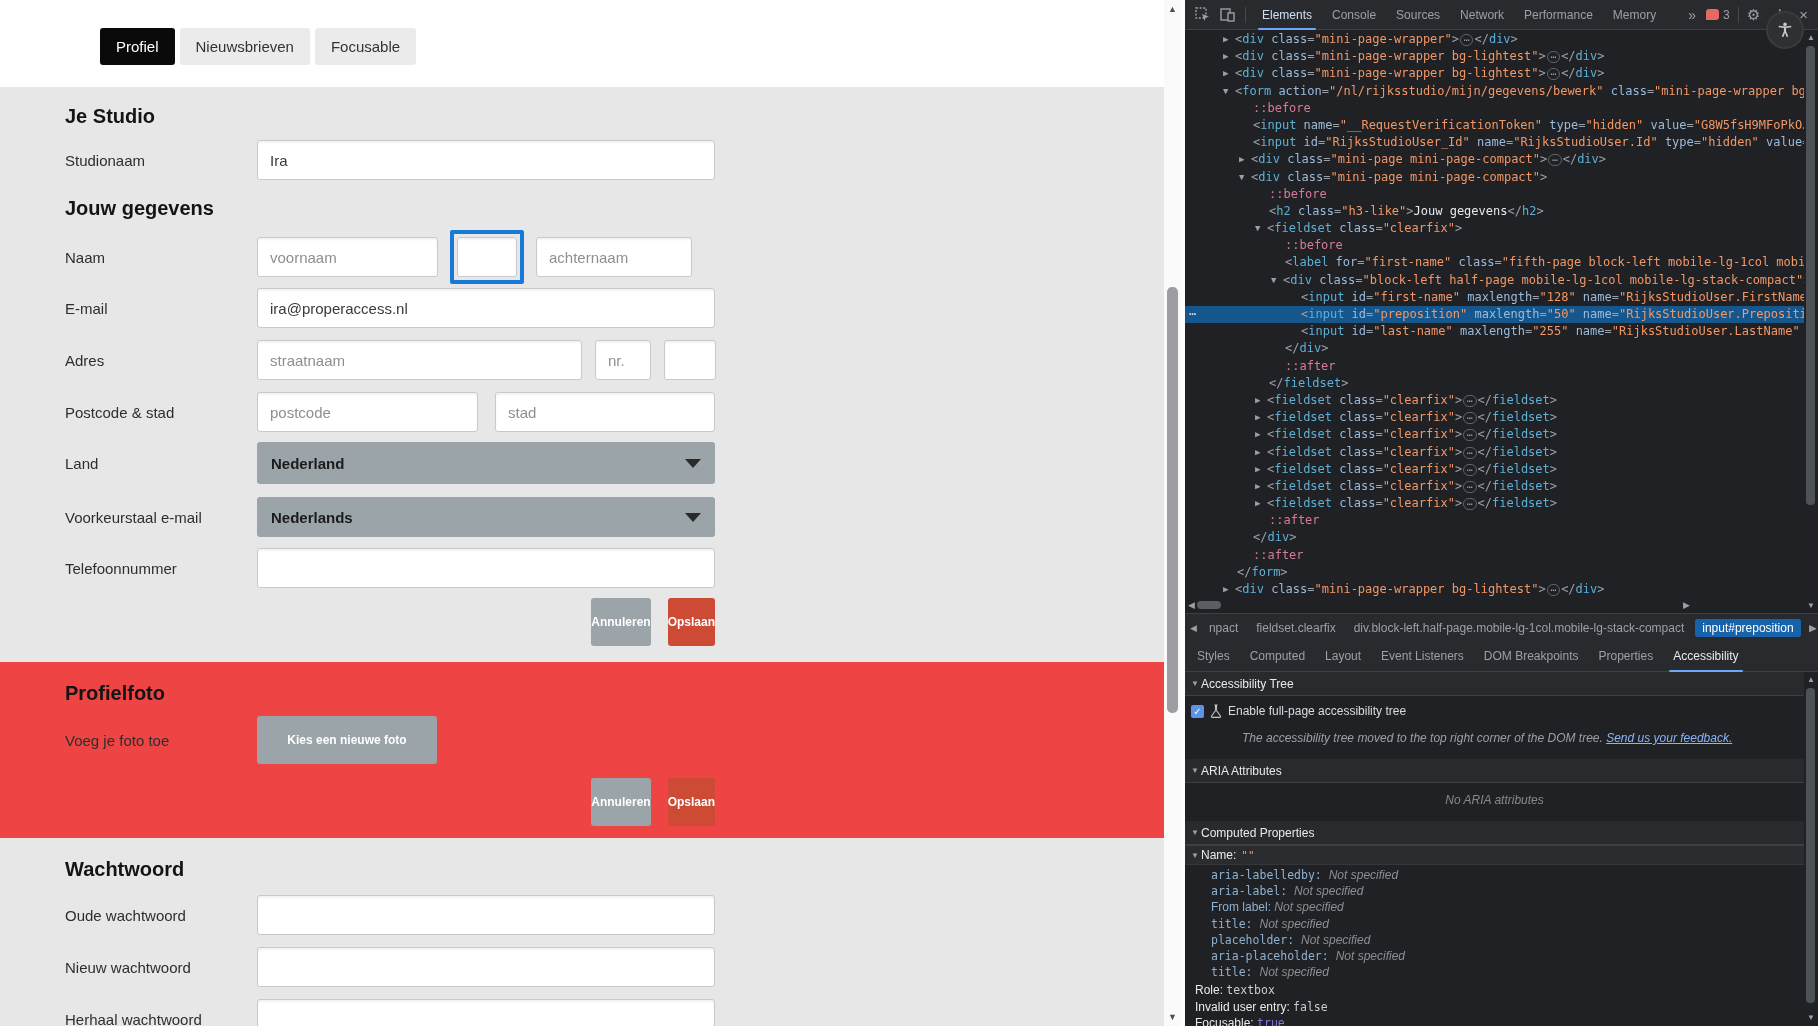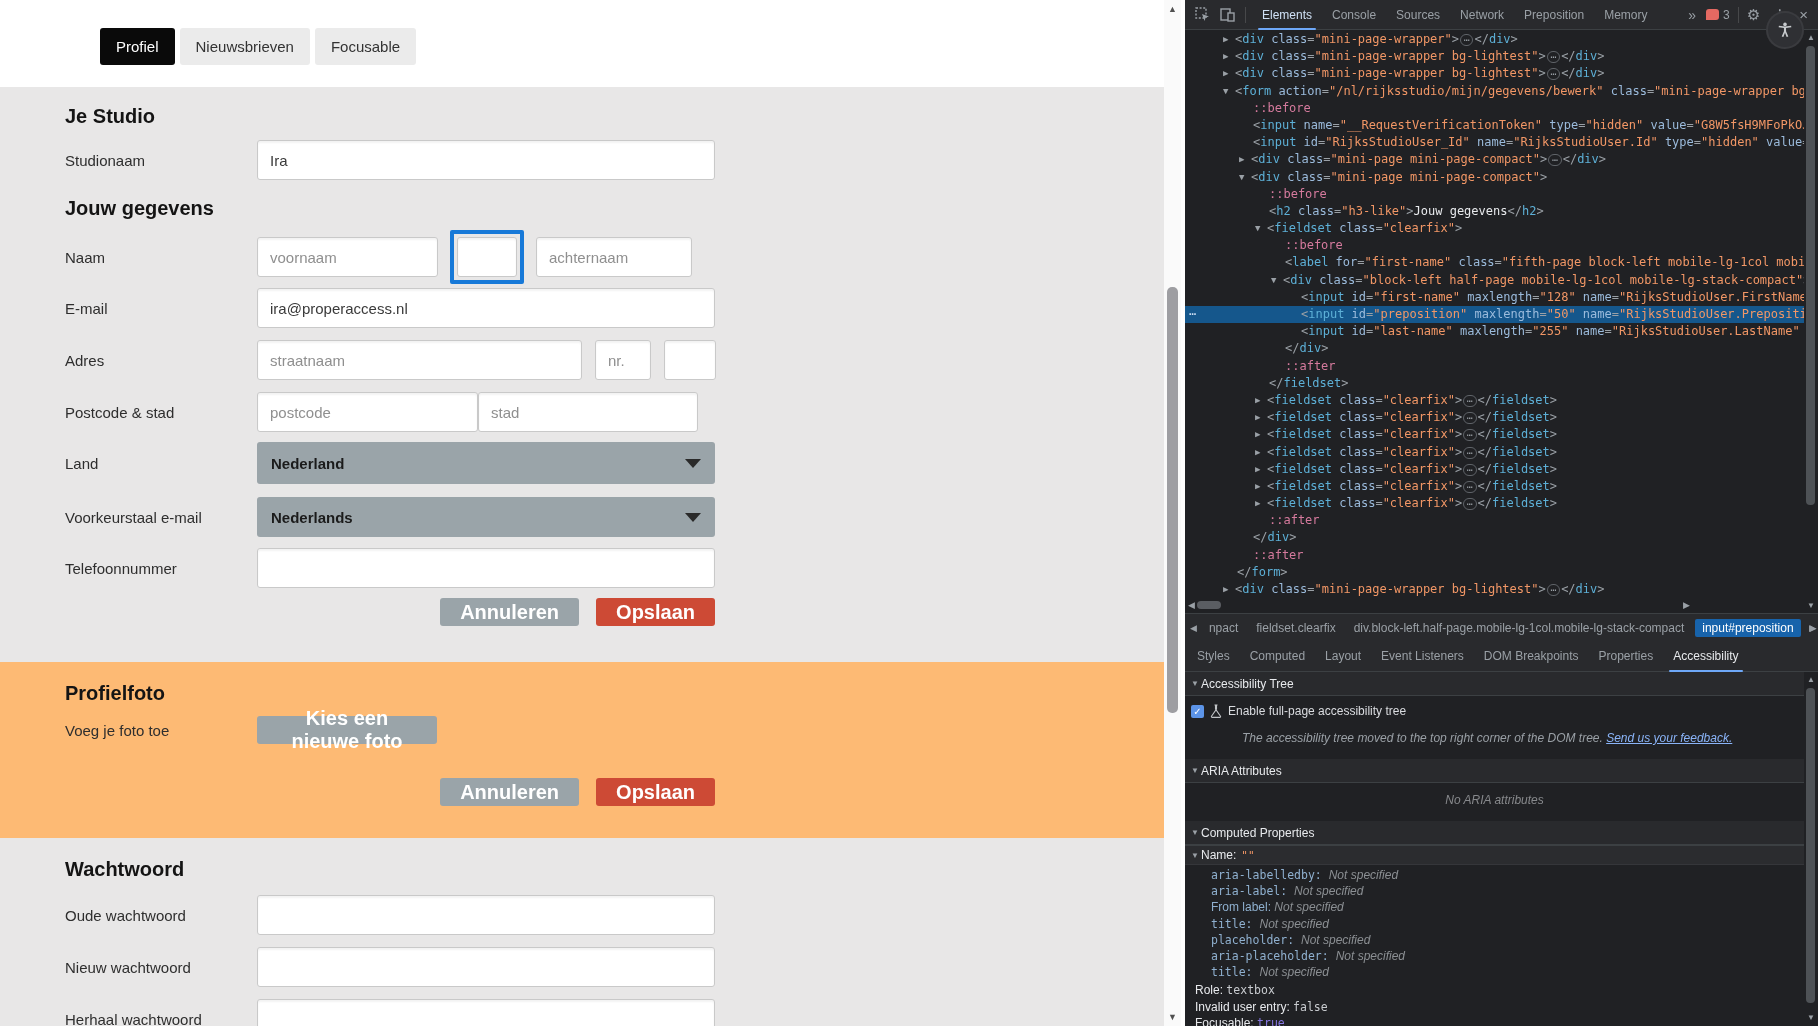--- a/index.html
+++ b/index.html
@@ -10,41 +10,41 @@
   
   .page { position:absolute; left:0; top:0; width:1164px; height:1026px; background:#fff; }
   .ptabs { position:absolute; left:65px; top:28px; display:flex; gap:5px;margin-left:35px; }
   .ptab { height:37px; display:flex; align-items:center; padding:0 16px; font-size:15px;
     color:#333; background:#ebebeb; border-radius:3px; cursor:pointer; }
   .ptab.active { background:#0a0a0a; color:#fff; }
 
   .sect { position:absolute; left:0; width:1164px; }
   .sect.gray { background:#e8e7e7; }
   .sect1 { top:87px; height:575px; }
-  .sect2 { top:662px; height:176px; background:#fdba74; }
+  .sect2 { top:662px; height:176px; background:#ef4444; }
   .sect3 { top:838px; height:188px; overflow:hidden; }
 
   .shead { position:absolute; left:65px; font-size:20px; font-weight:bold; color:#141414; }
   .frow { position:absolute; left:65px; width:650px; display:flex; align-items:center; }
   .flabel { width:192px; flex:none; font-size:15px; color:#2e2e2e; }
   .fctrl { flex:1; display:flex; align-items:center; }
   .tinput { height:40px; border:1px solid #c9c9c9; border-radius:3px; background:#fff;
     padding:0 12px; font-size:15px; color:#3a3a3a; font-family:"Liberation Sans",sans-serif;
     box-shadow:inset 0 2px 2px rgba(0,0,0,0.05); outline:none; width:100%; }
   .tinput::placeholder { color:#8f8f8f; }
   .w-full { width:458px; }
   .sel-wrap { border:4px solid #1779d8; border-radius:2px; padding:3px; background:#e8e7e7; }
   .dropdown { position:relative; width:458px; height:42px; background:#9aa4a9; border-radius:3px;
     display:flex; align-items:center; padding:0 14px; font-size:15px; font-weight:bold;
     color:#1b1b1b; cursor:pointer; }
   .caret { position:absolute; right:14px; top:17px; width:0; height:0;
     border-left:8px solid transparent; border-right:8px solid transparent; border-top:9px solid #2a2a2a; }
   .btnrow { position:absolute; left:65px; width:650px; display:flex; justify-content:flex-end; gap:17px; }
-  .btn { height:28px; display:flex; align-items:center; padding:0 20px; border-radius:3px;
-    font-size:20px; font-weight:bold; color:#fff; cursor:pointer; border:none; }
+  .btn { height:48px; display:flex; align-items:center; padding:0 0; border-radius:3px;
+    font-size:12px; font-weight:bold; color:#fff; cursor:pointer; border:none; }
   .btn.gray { background:#9aa4a9; }
   .btn.red { background:#cd4a35; }
 
   
   .pscroll { position:absolute; left:1164px; top:0; width:17px; height:1026px; background:#fafafa; }
   .pscroll .arr { position:absolute; left:0; width:17px; text-align:center; font-size:9px; color:#505050; }
   .pscroll .thumb { position:absolute; left:3px; width:11px; border-radius:5px; background:#9e9ea2; }
 
   
   .dt { position:absolute; left:1185px; top:0; width:633px; height:1026px; background:#202124;
@@ -179,21 +179,21 @@
         <label class="flabel">Adres</label>
         <div class="fctrl" style="gap:13px">
           <input class="tinput" style="width: 325px;" placeholder="straatnaam">
           <input class="tinput" style="width: 56px;" placeholder="nr.">
           <input class="tinput" style="width: 52px;">
         </div>
       </div>
 
       <div class="frow" style="top:305px">
         <label class="flabel">Postcode &amp; stad</label>
-        <div class="fctrl" style="">
+        <div class="fctrl" style="gap:17px">
           <input class="tinput" style="width: 221px;" placeholder="postcode">
           <input class="tinput" style="width: 220px;" placeholder="stad">
         </div>
       </div>
 
       <div class="frow" style="top:355px">
         <label class="flabel">Land</label>
         <div class="fctrl">
           <div class="dropdown">
             <span>Nederland</span>
@@ -284,21 +284,21 @@
             <rect x="1" y="2" width="9" height="11" fill="none" stroke="#9aa0a6" stroke-width="1.4"></rect>
             <rect x="8" y="6" width="6" height="8" fill="#292a2d" stroke="#9aa0a6" stroke-width="1.4"></rect>
           </svg>
       </span>
       <span class="tsep"></span>
       <span style="display:flex">
           <span class="dt-tab selected">Elements</span>
           <span class="dt-tab">Console</span>
           <span class="dt-tab">Sources</span>
           <span class="dt-tab">Network</span>
-          <span class="dt-tab">Preposition</span>
+          <span class="dt-tab">Performance</span>
           <span class="dt-tab">Memory</span>
         </span>
       <div class="t-right">
         <span class="more-chevron">»</span>
         <span class="issues">
           <span class="bubble"></span>
           <span class="cnt">3</span>
         </span>
         <span class="tsep" style="margin:0 2px"></span>
         <span class="glyph">⚙</span>

